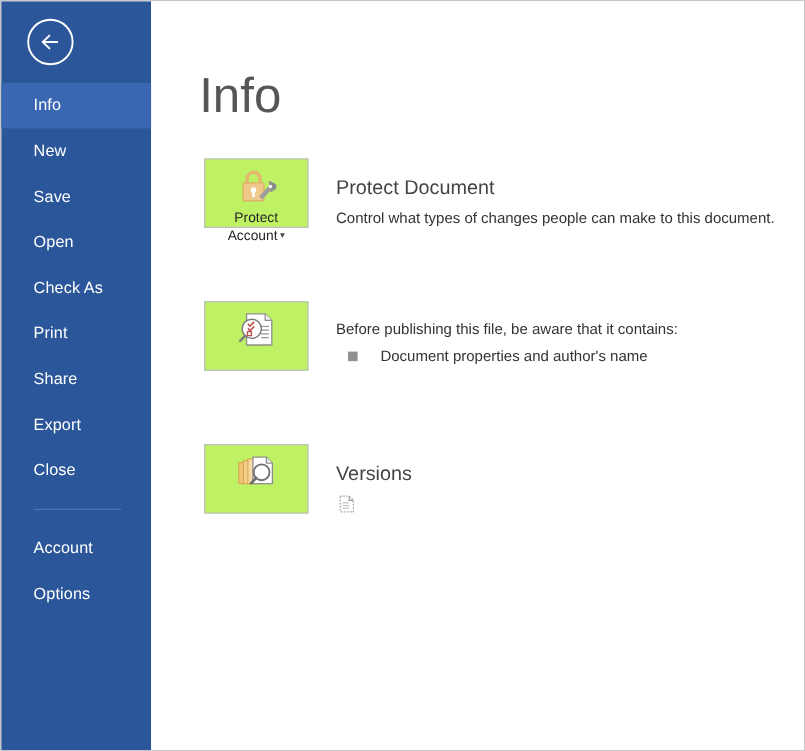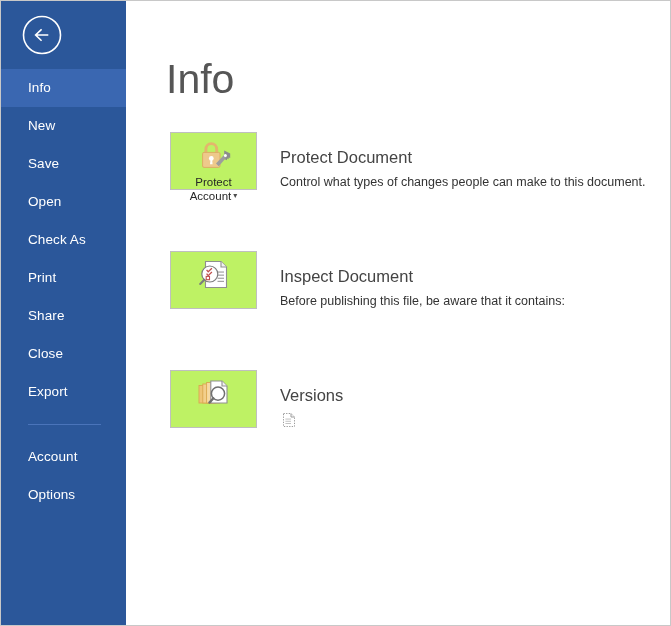--- a/index.html
+++ b/index.html
@@ -210,24 +210,24 @@
       <div class="nav-item">
         <span>Check As</span>
       </div>
       <div class="nav-item">
         <span>Print</span>
       </div>
       <div class="nav-item">
         <span>Share</span>
       </div>
       <div class="nav-item">
+        <span>Export</span>
+      </div>
+      <div class="nav-item">
         <span>Close</span>
-      </div>
-      <div class="nav-item">
-        <span>Export</span>
       </div>
 
       <div class="nav-divider"></div>
 
       <div class="nav-item">
         <span>Account</span>
       </div>
       <div class="nav-item">
         <span>Options</span>
       </div>
@@ -292,22 +292,25 @@
             <path d="M9.3 21.8 L5.2 26.0" stroke="#7d7d7d" stroke-width="2.1" stroke-linecap="round"></path>
 
             <path d="M11.6 11.8 L13.2 13.8 L16.9 10.2" fill="none" stroke="#c0504d" stroke-width="1.3"></path>
             <path d="M11.6 15.6 L13.2 17.6 L16.9 14.0" fill="none" stroke="#c0504d" stroke-width="1.3"></path>
             <rect x="11.2" y="18.4" width="3.3" height="3.3" fill="none" stroke="#c0504d" stroke-width="1.1"></rect>
           </svg>
         </div>
       </div>
 
       <div class="sec-text">
-        <div class="sec-heading">Inspect Document</div>
         <div class="sec-desc">Before publishing this file, be aware that it contains:</div>
+        <div class="bullet-row">
+          <div class="bullet-square"></div>
+          <div class="bullet-text">Document properties and author's name</div>
+        </div>
       </div>
     </div>
 
     <div class="section sec-versions">
 
       <div class="big-button">
         <div class="icon-wrap">
           <svg width="40" height="34" viewBox="0 0 40 34">
 
             <rect x="5.0" y="8.5" width="13.0" height="17.5" fill="#efc478" stroke="#d9a84f" stroke-width="0.9"></rect>

